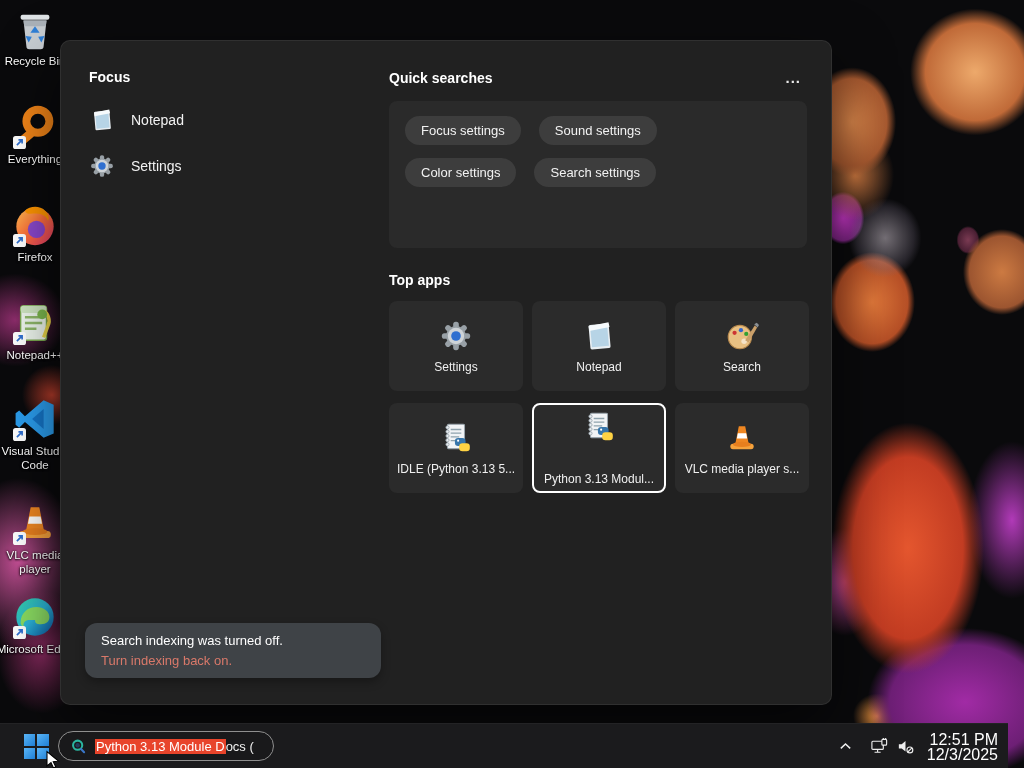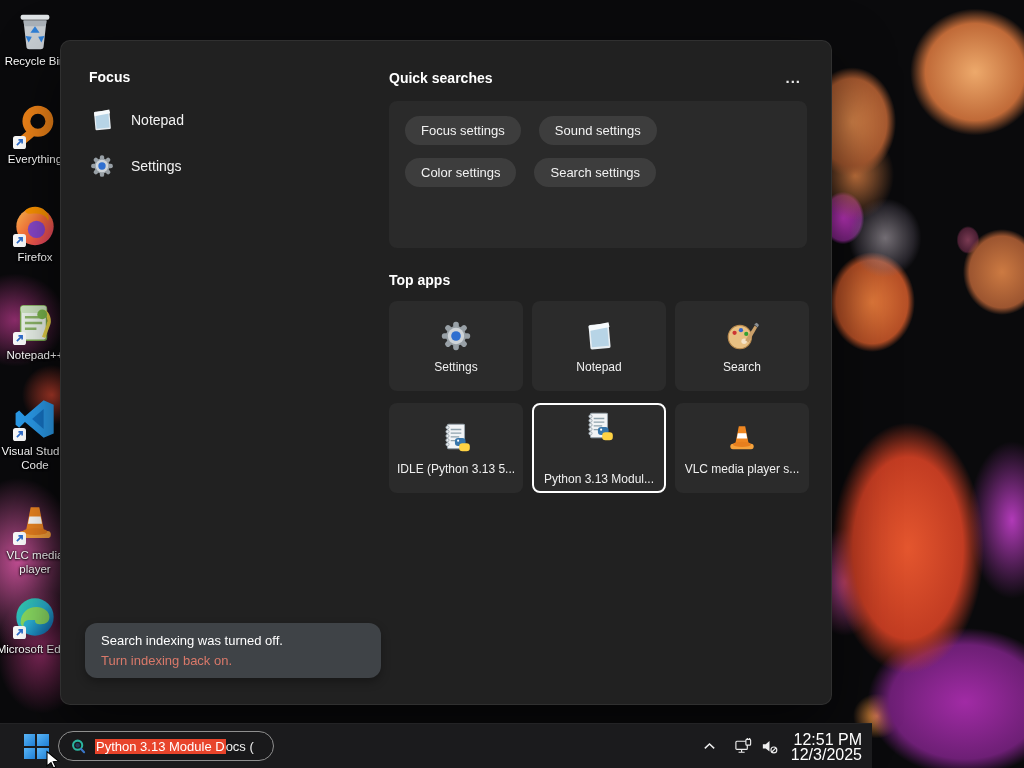--- a/index.html
+++ b/index.html
@@ -54,21 +54,21 @@
     display:flex;flex-direction:column;align-items:center;justify-content:center;gap:7px;}
   .tile.selected{border-color:#ffffff;gap:28px;}
   .tile-ic{width:34px;height:34px;}
   .tile-ic svg{width:100%;height:100%;display:block;}
   .tile-label{font-size:12px;color:#f0f0f0;max-width:118px;white-space:nowrap;overflow:hidden;}
   .notice{position:absolute;left:24px;top:582px;width:296px;background:#3f4347;border-radius:12px;
     box-sizing:border-box;padding:10px 16px;box-shadow:0 4px 10px rgba(0,0,0,.3);}
   .notice-msg{font-size:13px;color:#ffffff;}
   .notice-link{font-size:13px;color:#d9796a;margin-top:5px;}
   
-  .taskbar{position:absolute;left:0;top:723px;width:872px;height:45px;background:#1b1b1d;
+  .taskbar{position:absolute;left:0;top:723px;width:1008px;height:45px;background:#1b1b1d;
     border-top:1px solid rgba(255,255,255,.04);box-sizing:border-box;z-index:10;}
   .start{position:absolute;left:16px;top:7px;width:40px;height:31px;display:flex;align-items:center;justify-content:center;border-radius:4px;}
   .winlogo{width:25px;height:25px;display:grid;grid-template-columns:1fr 1fr;grid-template-rows:1fr 1fr;gap:2px;}
   .winlogo span{background:linear-gradient(135deg,#5ab5f7,#1f7fd4);}
   .searchbox{position:absolute;left:58px;top:7px;width:216px;height:30px;border-radius:16px;background:#19191b;
     border:1px solid #8f8f8f;box-sizing:border-box;display:flex;align-items:center;gap:8px;padding:0 11px;}
   .sb-ic{width:17px;height:17px;flex:0 0 auto;}
   .sb-ic svg{width:100%;height:100%;display:block;}
   .sb-text{font-size:13px;white-space:nowrap;overflow:hidden;}
   .hl{background:#e8442b;color:#fff;padding:2px 1px;}

